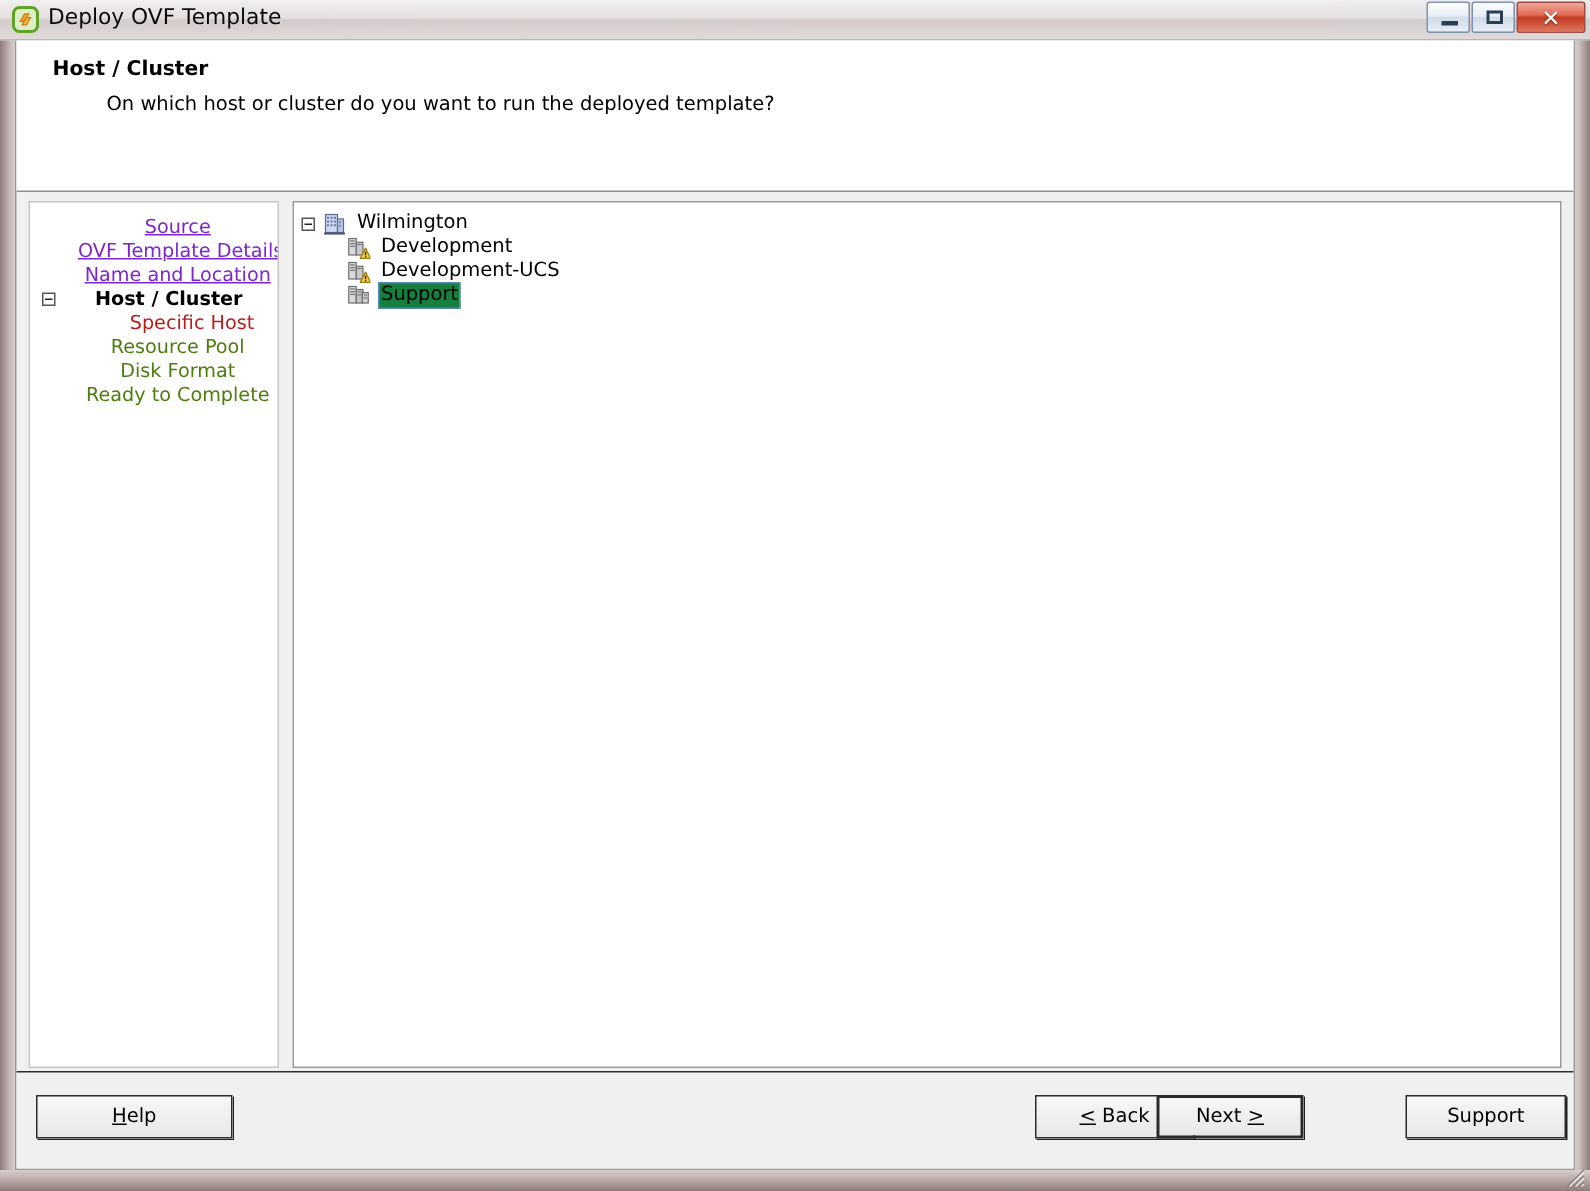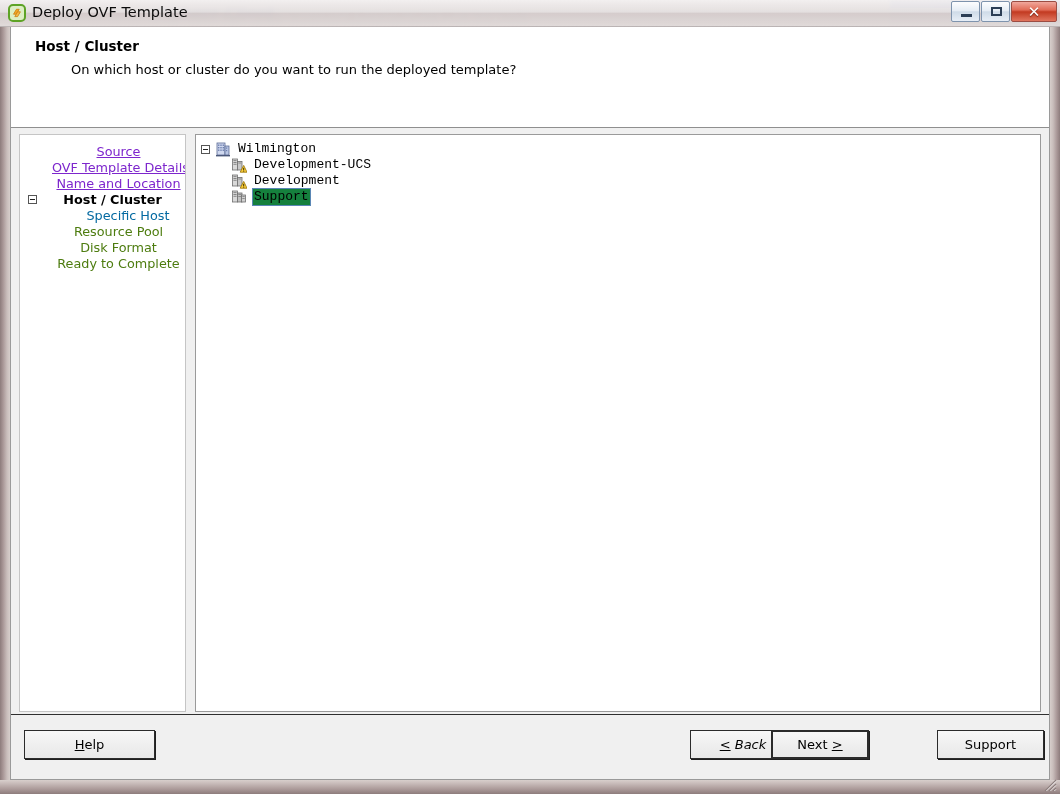--- a/index.html
+++ b/index.html
@@ -191,21 +191,21 @@
   .nav-item.current {
     color: #000;
     font-weight: bold;
     padding-left: 12px;
   }
   .nav-item.dim {
     color: #4d7c0f;
   }
   .nav-item.sub {
     padding-left: 43px;
-    color: #0369a1;
+    color: #b91c1c;
   }
   .nav-item .expander {
     position: absolute;
     left: 0px; top: 3px;
     width: 9px; height: 9px;
     border: 1px solid #555;
     background: #fff;
     box-sizing: border-box;
   }
   .nav-item .expander::before {
@@ -229,21 +229,20 @@
     overflow: hidden;
   }
   .tree-row {
     position: relative;
     height: 16px;
     line-height: 16px;
     font-size: 13px;
     white-space: nowrap;
     display: flex;
     align-items: center;
-    font-family: Liberation Mono, monospace;
   }
   .tree-row.root { padding-left: 5px; }
   .tree-row.child { padding-left: 35px; }
   .tree-exp {
     width: 9px; height: 9px;
     border: 1px solid #555;
     background: #fff;
     box-sizing: border-box;
     position: relative;
     margin-right: 5px;
@@ -286,21 +285,21 @@
     color: #000;
     display: flex;
     align-items: center;
     justify-content: center;
     cursor: default;
     font-family: "DejaVu Sans", "Liberation Sans", sans-serif;
   }
   .btn.default { border-width: 2px; }
   .btn .mn { text-decoration: underline; }
   #btn-help   { left: 13px;  top: 15px; width: 131px; }
-  #btn-back   { left: 679px; top: 15px; width: 106px; font-style: italic; }
+  #btn-back   { left: 679px; top: 15px; width: 106px; }
   #btn-next   { left: 760px; top: 15px; width: 98px; }
   #btn-cancel { left: 926px; top: 15px; width: 107px; }
 
   
   #grip {
     position: absolute;
     right: 3px; bottom: 2px;
     width: 16px; height: 16px;
   }
 </style>
@@ -409,40 +408,40 @@
                 <rect x="2.4" y="3.2" width="3.2" height=".9"></rect>
                   <rect x="2.4" y="5" width="3.2" height=".9"></rect>
                   <rect x="2.4" y="6.8" width="3.2" height=".9"></rect>
                 <rect x="7.3" y="5.6" width="2.9" height=".8"></rect>
               </g>
               <path d="M9.2 15.2 L12.7 8.4 L16 15.2 Z" fill="#ffd23a" stroke="#a07b10" stroke-width=".9" stroke-linejoin="round"></path>
               <rect x="12.2" y="10.8" width="1" height="2.4" fill="#3a2d00"></rect>
               <rect x="12.2" y="13.6" width="1" height="1" fill="#3a2d00"></rect>
             </svg>
           </span>
-          <span class="tree-label">Development-UCS</span>
+          <span class="tree-label">Development</span>
         </div>
 
         <div class="tree-row child">
           <span class="tree-ico">
             <svg width="16" height="16" viewBox="0 0 16 16">
               <rect x="1.5" y="2" width="5" height="11" fill="#d9d9d9" stroke="#6f6f6f" stroke-width=".8"></rect>
               <rect x="6.5" y="4.5" width="4.5" height="8.5" fill="#c9c9c9" stroke="#6f6f6f" stroke-width=".8"></rect>
               <g fill="#7d7d7d">
                 <rect x="2.4" y="3.2" width="3.2" height=".9"></rect>
                   <rect x="2.4" y="5" width="3.2" height=".9"></rect>
                   <rect x="2.4" y="6.8" width="3.2" height=".9"></rect>
                 <rect x="7.3" y="5.6" width="2.9" height=".8"></rect>
               </g>
               <path d="M9.2 15.2 L12.7 8.4 L16 15.2 Z" fill="#ffd23a" stroke="#a07b10" stroke-width=".9" stroke-linejoin="round"></path>
               <rect x="12.2" y="10.8" width="1" height="2.4" fill="#3a2d00"></rect>
               <rect x="12.2" y="13.6" width="1" height="1" fill="#3a2d00"></rect>
             </svg>
           </span>
-          <span class="tree-label">Development</span>
+          <span class="tree-label">Development-UCS</span>
         </div>
 
         <div class="tree-row child">
           <span class="tree-ico">
             <svg width="16" height="16" viewBox="0 0 16 16">
               <rect x="1.5" y="2" width="5" height="11" fill="#d9d9d9" stroke="#6f6f6f" stroke-width=".8"></rect>
               <rect x="6.5" y="4" width="4.5" height="9" fill="#c2c2c2" stroke="#6f6f6f" stroke-width=".8"></rect>
               <rect x="10.5" y="6" width="4" height="7" fill="#d0d0d0" stroke="#6f6f6f" stroke-width=".8"></rect>
               <g fill="#7d7d7d">
                 <rect x="2.4" y="3.2" width="3.2" height=".9"></rect>

